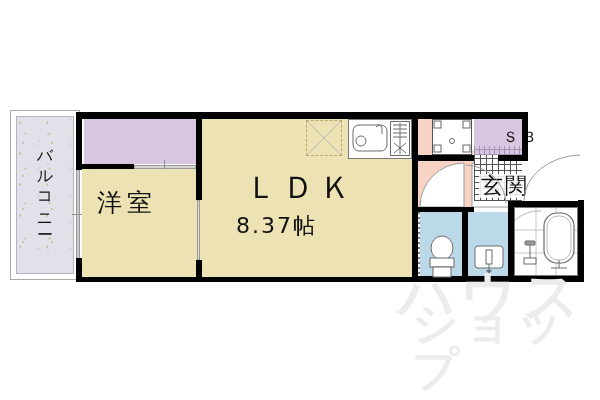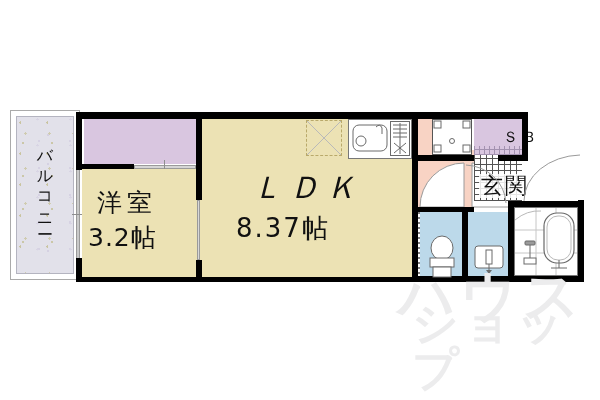--- a/index.html
+++ b/index.html
@@ -49,21 +49,21 @@
        repeating-linear-gradient(0deg,#9a8aa8 0 1px,transparent 1px 5px),
        repeating-linear-gradient(90deg,#9a8aa8 0 1px,transparent 1px 5px);
   }
 
   
   .lbl{
      position:absolute;color:#111;line-height:1;white-space:nowrap;
      font-family:"DejaVu Sans","Liberation Sans",sans-serif;
   }
   .lbl-ldk{font-size:31px;letter-spacing:6px;font-weight:400;}
-  .lbl-ldk2{font-size:26px;letter-spacing:2px;}
+  .lbl-ldk2{font-size:22px;letter-spacing:2px;}
   .lbl-room{font-size:25px;letter-spacing:5px;}
   .lbl-room2{font-size:25px;letter-spacing:1px;}
   .lbl-wic{font-size:19px;letter-spacing:8px;}
   .lbl-sb{font-size:15px;letter-spacing:4px;}
   .lbl-genkan{font-size:22px;letter-spacing:2px;background:rgba(255,255,255,.85);padding:1px 2px;}
   .lbl-bal{font-size:16px;letter-spacing:4px;writing-mode:vertical-rl;text-orientation:upright;}
 
   
   .dashbox{border:1px dashed #b9a96a;background:transparent;}
 
@@ -101,29 +101,28 @@
 
   <div class="abs wall" style="left:196px;top:119px;width:6px;height:50px;"></div>
 
   <div class="abs wall" style="left:82px;top:164px;width:52px;height:6px;"></div>
 
   <div class="abs" style="left:134px;top:165px;width:62px;height:4px;background:#d6d6d6;border:1px solid #9a9a9a;"></div>
   <div class="abs" style="left:164px;top:160px;width:1px;height:16px;background:#8e8e8e;"></div>
 
   <div class="abs fill-room" style="left:82px;top:169px;width:120px;height:108px;"></div>
   <div class="lbl lbl-room" style="left:97px;top:190px;">洋室</div>
-  <div class="lbl lbl-room2" style="left:88px;top:225px;">3.2帖</div>
 
   <div class="abs wall" style="left:196px;top:169px;width:6px;height:108px;"></div>
 
   <div class="abs" style="left:196px;top:200px;width:6px;height:60px;background:#ece2b4;"></div>
   <div class="abs" style="left:197px;top:200px;width:3px;height:60px;background:#d8d8d8;border:1px solid #9a9a9a;"></div>
 
   <div class="abs fill-ldk" style="left:202px;top:119px;width:210px;height:158px;"></div>
-  <div class="lbl lbl-ldk" style="left:252px;top:172px;font-style:italic;">ＬＤＫ</div>
+  <div class="lbl lbl-ldk" style="left:246px;top:172px;">ＬＤＫ</div>
   <div class="lbl lbl-ldk2" style="left:236px;top:215px;">8.37帖</div>
 
   <div class="abs dashbox" style="left:306px;top:120px;width:36px;height:36px;"></div>
   <svg class="abs" style="left:306px;top:120px;" width="36" height="36">
     <line x1="1" y1="1" x2="35" y2="35" stroke="#b9b9b9" stroke-width="1"></line>
     <line x1="35" y1="1" x2="1" y2="35" stroke="#b9b9b9" stroke-width="1"></line>
   </svg>
 
   <div class="abs" style="left:348px;top:119px;width:64px;height:40px;background:#fff;border:1px solid #777;"></div>
 

